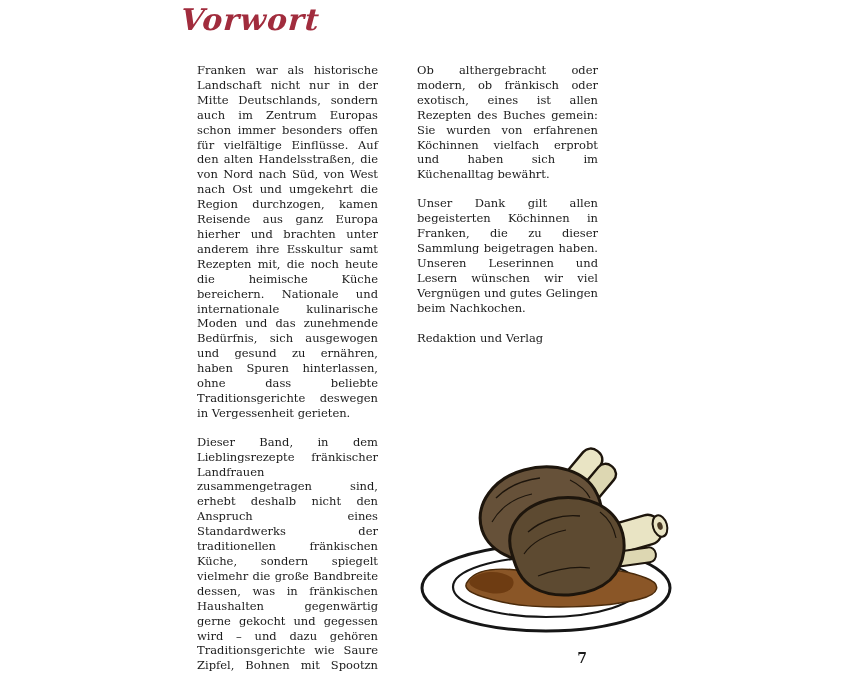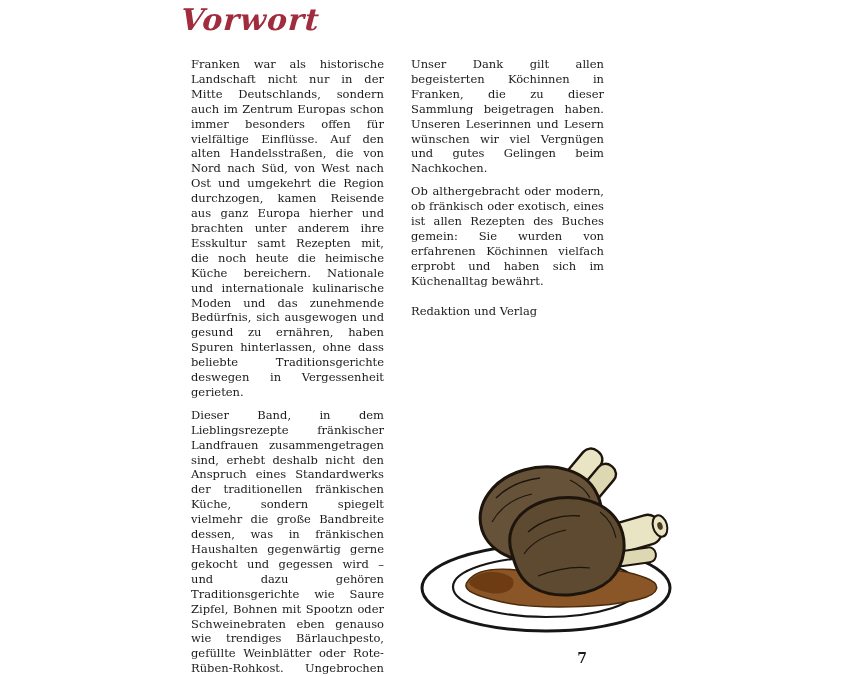--- a/index.html
+++ b/index.html
@@ -32,21 +32,21 @@
     position: absolute;
     top: 49px;
     width: 209px;
     font-size: 11.5px;
     line-height: 14.9px;
     text-align: justify;
     color: #1b1b1b;
   }
   .col1 { left: 183px; }
   .col2 { left: 403px; }
-  .col p { margin: 8px; }
+  .col p { margin: 14px; }
   .signature {
     margin-top: 15px !important;
   }
   .illustration {
     position: absolute;
     left: 420px;
     top: 438px;
     width: 280px;
     height: 200px;
   }
@@ -67,22 +67,22 @@
 <div class="page">
 
   <h1 class="heading">Vorwort</h1>
 
   <div class="col col1">
     <p>Franken war als historische Landschaft nicht nur in der Mitte Deutschlands, sondern auch im Zentrum Europas schon immer besonders offen für vielfältige Einflüsse. Auf den alten Handelsstraßen, die von Nord nach Süd, von West nach Ost und umgekehrt die Region durchzogen, kamen Reisende aus ganz Europa hierher und brachten unter anderem ihre Esskultur samt Rezepten mit, die noch heute die heimische Küche bereichern. Nationale und internationale kulinarische Moden und das zunehmende Bedürfnis, sich ausgewogen und gesund zu ernähren, haben Spuren hinterlassen, ohne dass beliebte Traditionsgerichte deswegen in Vergessenheit gerieten.</p>
     <p>Dieser Band, in dem Lieblingsrezepte fränkischer Landfrauen zusammengetragen sind, erhebt deshalb nicht den Anspruch eines Standardwerks der traditionellen fränkischen Küche, sondern spiegelt vielmehr die große Bandbreite dessen, was in fränkischen Haushalten gegenwärtig gerne gekocht und gegessen wird – und dazu gehören Traditionsgerichte wie Saure Zipfel, Bohnen mit Spootzn oder Schweinebraten eben genauso wie trendiges Bärlauchpesto, gefüllte Weinblätter oder Rote-Rüben-Rohkost. Ungebrochen scheint auf jeden Fall die Begeisterung für hausgemachtes Gebäck und sättigende Süßspeisen, was sich am Umfang der entsprechenden Kapitel ablesen lässt.</p>
   </div>
 
   <div class="col col2">
+    <p>Ob althergebracht oder modern, ob fränkisch oder exotisch, eines ist allen Rezepten des Buches gemein: Sie wurden von erfahrenen Köchinnen vielfach erprobt und haben sich im Küchenalltag bewährt.</p>
     <p>Unser Dank gilt allen begeisterten Köchinnen in Franken, die zu dieser Sammlung beigetragen haben. Unseren Leserinnen und Lesern wünschen wir viel Vergnügen und gutes Gelingen beim Nachkochen.</p>
-    <p>Ob althergebracht oder modern, ob fränkisch oder exotisch, eines ist allen Rezepten des Buches gemein: Sie wurden von erfahrenen Köchinnen vielfach erprobt und haben sich im Küchenalltag bewährt.</p>
     <p class="signature">Redaktion und Verlag</p>
   </div>
 
   <div class="illustration">
     <svg viewBox="0 0 280 200" width="280" height="200">
 
       <ellipse cx="126" cy="150" rx="124" ry="43" fill="#ffffff" stroke="#161616" stroke-width="3"></ellipse>
       <ellipse cx="126" cy="149" rx="93" ry="30" fill="#ffffff" stroke="#161616" stroke-width="2.2"></ellipse>
 
       <path d="M48 143 C58 128 88 130 112 134 C140 126 196 128 226 140 C242 146 240 156 220 161 C186 170 118 172 82 164 C56 158 40 152 48 143 Z" fill="#8a5627" stroke="#4a2a0a" stroke-width="1.5"></path>

